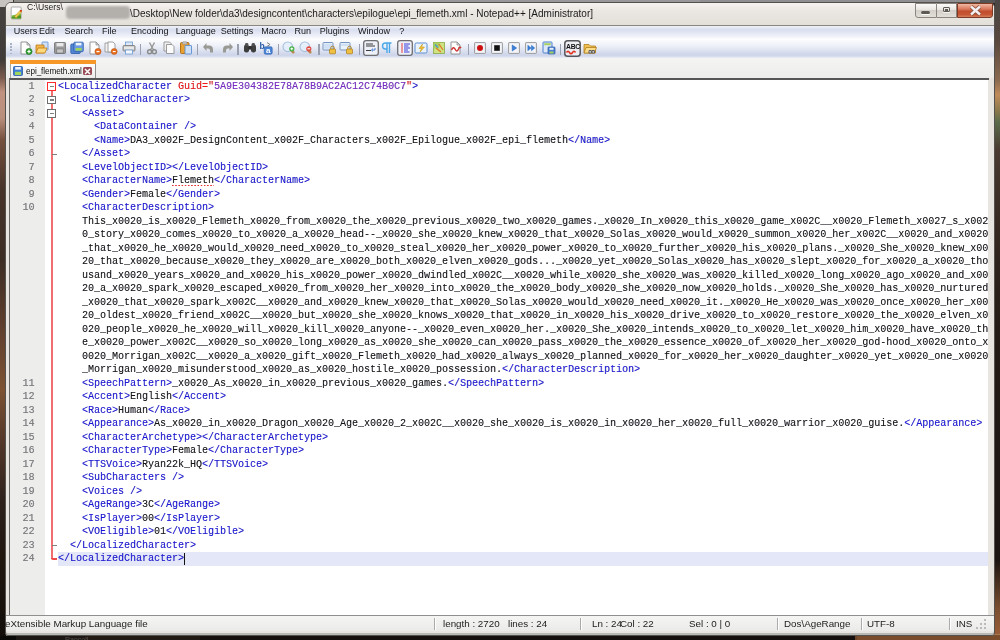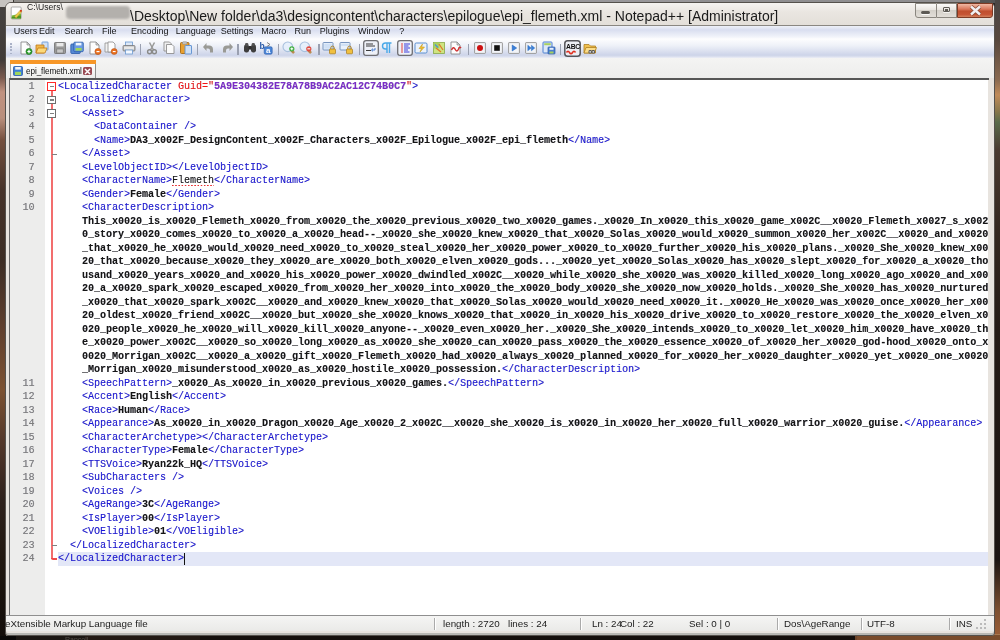--- a/index.html
+++ b/index.html
@@ -1,19 +1,19 @@
 <!DOCTYPE html>
 <html><head><meta charset="utf-8"><title>np</title>
 <style>
 *{margin:0;padding:0;box-sizing:border-box}
 html,body{width:1000px;height:640px;overflow:hidden}
 #pg{position:relative;width:1000px;height:640px;background:#2e2a28;font-family:"Liberation Sans",sans-serif}
 .ab{position:absolute}
 pre{font-family:"Liberation Mono",monospace;font-size:10px;line-height:13.5px;white-space:pre;text-shadow:0.3px 0 0.3px rgba(20,20,60,0.35)}
-.t{color:#1a16dc}.a{color:#f51414}.s{color:#7a2cc8;font-weight:bold}.b{color:#151515;font-weight:bold}
+.t{color:#1a16dc}.a{color:#f51414}.s{color:#7a2cc8;font-weight:normal}.b{color:#151515;font-weight:normal}
 .bu{color:#151515;font-weight:normal;background:
  linear-gradient(90deg,#e83030 0 1.6px,rgba(0,0,0,0) 1.6px 3.2px) left bottom/3.2px 1.4px repeat-x}
 .sep{position:absolute;top:43.5px;width:1.4px;height:11px;background:#9aa0b0}
 .mi{position:absolute;top:26.2px;font-size:9px;color:#151515;line-height:11px}
 .st{position:absolute;top:617.8px;font-size:9.8px;color:#1c1c1c;line-height:11px}
 .sd{position:absolute;top:617.5px;width:1px;height:12.5px;background:#aaa;box-shadow:1px 0 0 #fff}
 </style></head>
 <body>
 <div id="pg">
 <div class="ab" style="left:0;top:0;width:1000px;height:3px;background:linear-gradient(90deg,#3a3835 0 14px,#8f8d8a 14px 60px,#a8a6a3 60px 330px,#99979a 330px 70%,#8f8e90 70% 98%,#555 98%)"></div>
@@ -30,21 +30,21 @@
 <div class="ab" style="left:6px;top:25.4px;width:988px;height:1.3px;background:#8a8781"></div>
 <svg class="ab" style="left:10px;top:5.5px" width="14" height="14" viewBox="0 0 14 14">
 <rect x="1.2" y="1" width="10" height="12" rx="1" fill="#fdfdfd" stroke="#9a9a9a" stroke-width="0.8"></rect>
 <path d="M1.7 9.5 L11 7.5 L11 12.5 L1.7 12.5 Z" fill="#7ab838"></path>
 <path d="M1.7 11 L11 9.5 L11 12.5 L1.7 12.5 Z" fill="#4e9422"></path>
 <path d="M4.5 10.5 L10.2 4.2 L11.8 5.8 L6.2 12 Z" fill="#e8c84a" stroke="#b89020" stroke-width="0.4"></path>
 <circle cx="10.9" cy="4.8" r="1.1" fill="#d04020"></circle>
 </svg>
 <div class="ab" style="left:27px;top:2px;font-size:8.6px;color:#1a1a1a;white-space:nowrap">C:\Users\</div>
 <div class="ab" style="left:66px;top:5.5px;width:64px;height:13px;border-radius:4px;background:#b3b0ac;filter:blur(1.2px)"></div>
-<div class="ab" style="left:130px;top:8.2px;font-size:14px;color:#1a1a1a;white-space:nowrap">\Desktop\New folder\da3\designcontent\characters\epilogue\epi_flemeth.xml - Notepad++ [Administrator]</div>
+<div class="ab" style="left:130px;top:8.2px;font-size:10px;color:#1a1a1a;white-space:nowrap">\Desktop\New folder\da3\designcontent\characters\epilogue\epi_flemeth.xml - Notepad++ [Administrator]</div>
 <div class="ab" style="left:914.5px;top:3px;width:22px;height:14.5px;background:linear-gradient(#fbfaf9,#e8e5e0 45%,#d5d1ca 50%,#e2ded8);border:1px solid #8a867f;border-radius:0 0 0 3px"></div>
 <div class="ab" style="left:920.5px;top:10.5px;width:9px;height:3px;background:#5d5a55;border-radius:1.5px;box-shadow:0 1px 0 rgba(255,255,255,.8)"></div>
 <div class="ab" style="left:936.5px;top:3px;width:20.5px;height:14.5px;background:linear-gradient(#fbfaf9,#e8e5e0 45%,#d5d1ca 50%,#e2ded8);border:1px solid #8a867f;border-left:none"></div>
 <div class="ab" style="left:943px;top:6.8px;width:6.6px;height:5.6px;border:1.3px solid #5d5a55;border-radius:1px;box-shadow:0 1px 0 rgba(255,255,255,.7)"></div>
 <div class="ab" style="left:944.5px;top:8.5px;width:3px;height:2px;border:1px solid #5d5a55"></div>
 <div class="ab" style="left:957px;top:3px;width:36px;height:15px;background:linear-gradient(#f0b9a4,#d9765a 40%,#c04f2e 55%,#c65434 80%,#d3815c);border:1px solid #7e3a24;border-radius:0 0 3px 0"></div>
 <svg class="ab" style="left:968.5px;top:4.8px" width="13" height="11" viewBox="0 0 13 11">
       <path d="M2 1.5 L11 9.5 M11 1.5 L2 9.5" stroke="#8a4a34" stroke-width="4"></path>
       <path d="M2 1.5 L11 9.5 M11 1.5 L2 9.5" stroke="#f2f0f2" stroke-width="2.4"></path>
     </svg>

